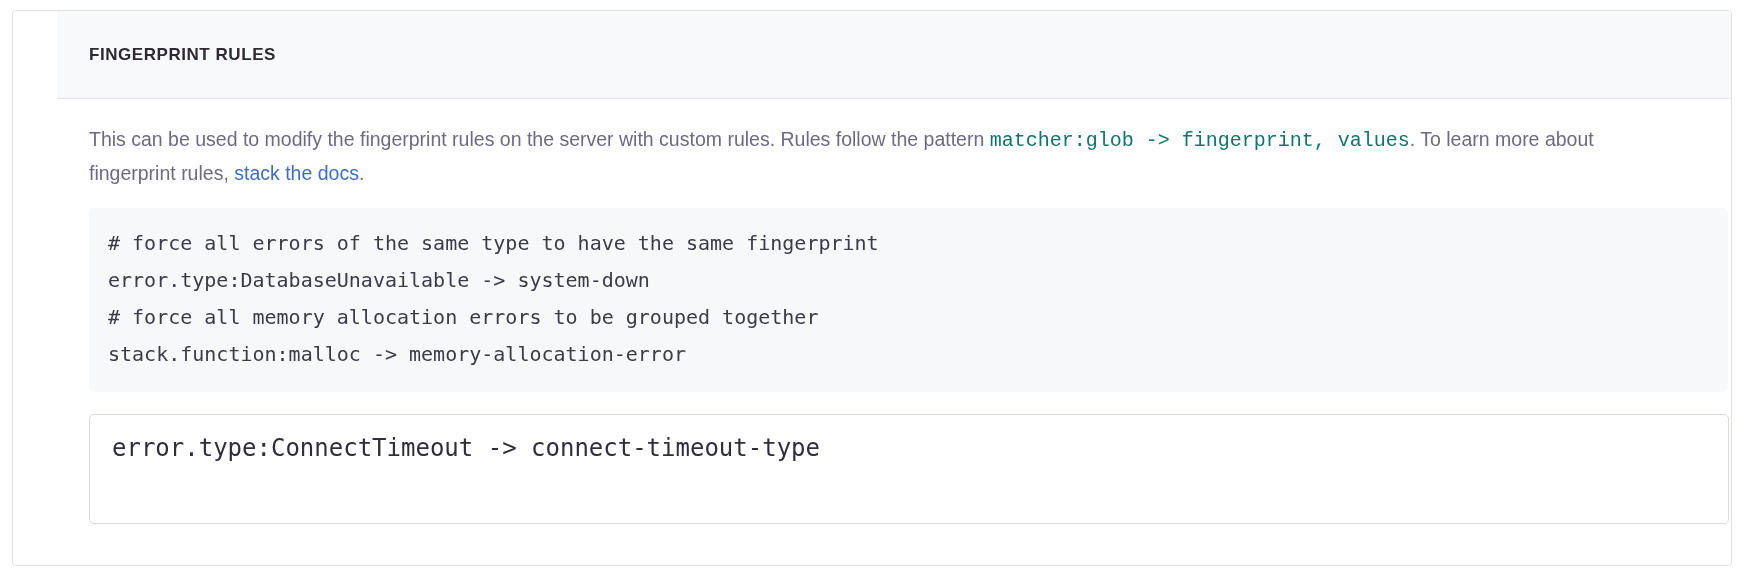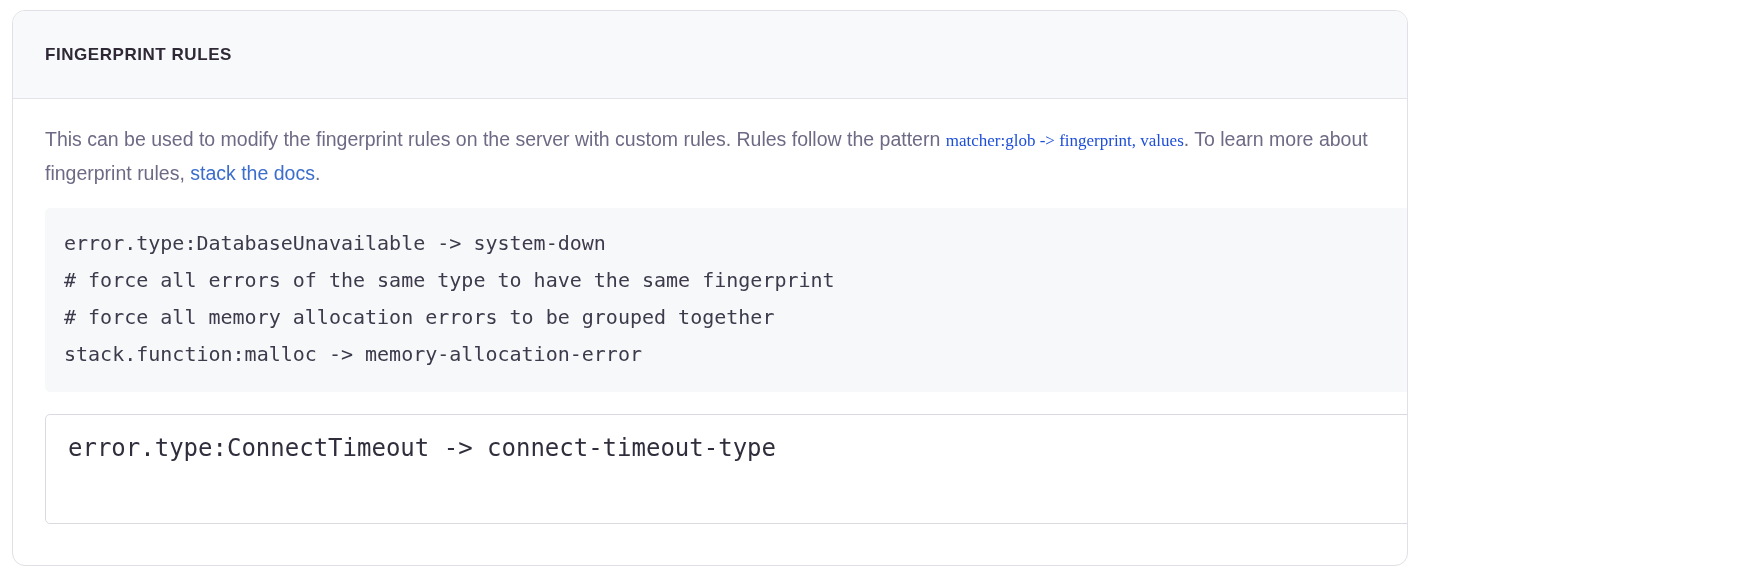--- a/index.html
+++ b/index.html
@@ -11,27 +11,28 @@
     height: 584px;
     background: #ffffff;
     font-family: "Liberation Sans", sans-serif;
     -webkit-font-smoothing: antialiased;
   }
 
   .panel {
     position: absolute;
     left: 12px;
     top: 10px;
-    width: 1396px;
+    width: 1720px;
     height: 556px;
     box-sizing: border-box;
     background: #ffffff;
     border: 1px solid #e0e0e6;
-    border-radius: 13px;
+    border-radius: 4px;
     overflow: hidden;
+    padding-left: 44px;
   }
 
   .panel-header {
     height: 88px;
     box-sizing: border-box;
     background: #f8f9fb;
     border-bottom: 1px solid #e3e3e9;
     display: flex;
     align-items: center;
     padding: 0 32px;
@@ -51,23 +52,23 @@
 
   .description {
     font-size: 19.5px;
     line-height: 33px;
     color: #6d6a85;
     max-width: 1560px;
     margin: 0 0 18px 0;
   }
 
   .description code {
-    font-family: Liberation Serif, serif;
-    font-size: 17px;
-    color: #1d4ed8;
+    font-family: Liberation Mono, monospace;
+    font-size: 20px;
+    color: #0f766e;
     letter-spacing: 0;
   }
 
   .doc-link {
     color: #3b6ecc;
     text-decoration: none;
   }
 
   .code-example {
     background: #f7f8fa;
@@ -117,22 +118,22 @@
     <div class="panel-title">FINGERPRINT RULES</div>
   </div>
 
   <div class="panel-body">
 
     <p class="description">
       <span>This can be used to modify the fingerprint rules on the server with custom rules. Rules follow the pattern </span><code>matcher:glob -&gt; fingerprint, values</code><span>. To learn more about fingerprint rules, </span><a href="#" class="doc-link">stack the docs</a><span>.</span>
     </p>
 
     <div class="code-example">
+      <div class="code-line"># force all errors of the same type to have the same fingerprint</div>
       <div class="code-line">error.type:DatabaseUnavailable -&gt; system-down</div>
-      <div class="code-line"># force all errors of the same type to have the same fingerprint</div>
       <div class="code-line"># force all memory allocation errors to be grouped together</div>
       <div class="code-line">stack.function:malloc -&gt; memory-allocation-error</div>
     </div>
 
     <textarea class="rules-input" placeholder="matcher:glob -&gt; fingerprint, values" style="">error.type:ConnectTimeout -&gt; connect-timeout-type</textarea>
 
   </div>
 </div>
 
 </body></html>

